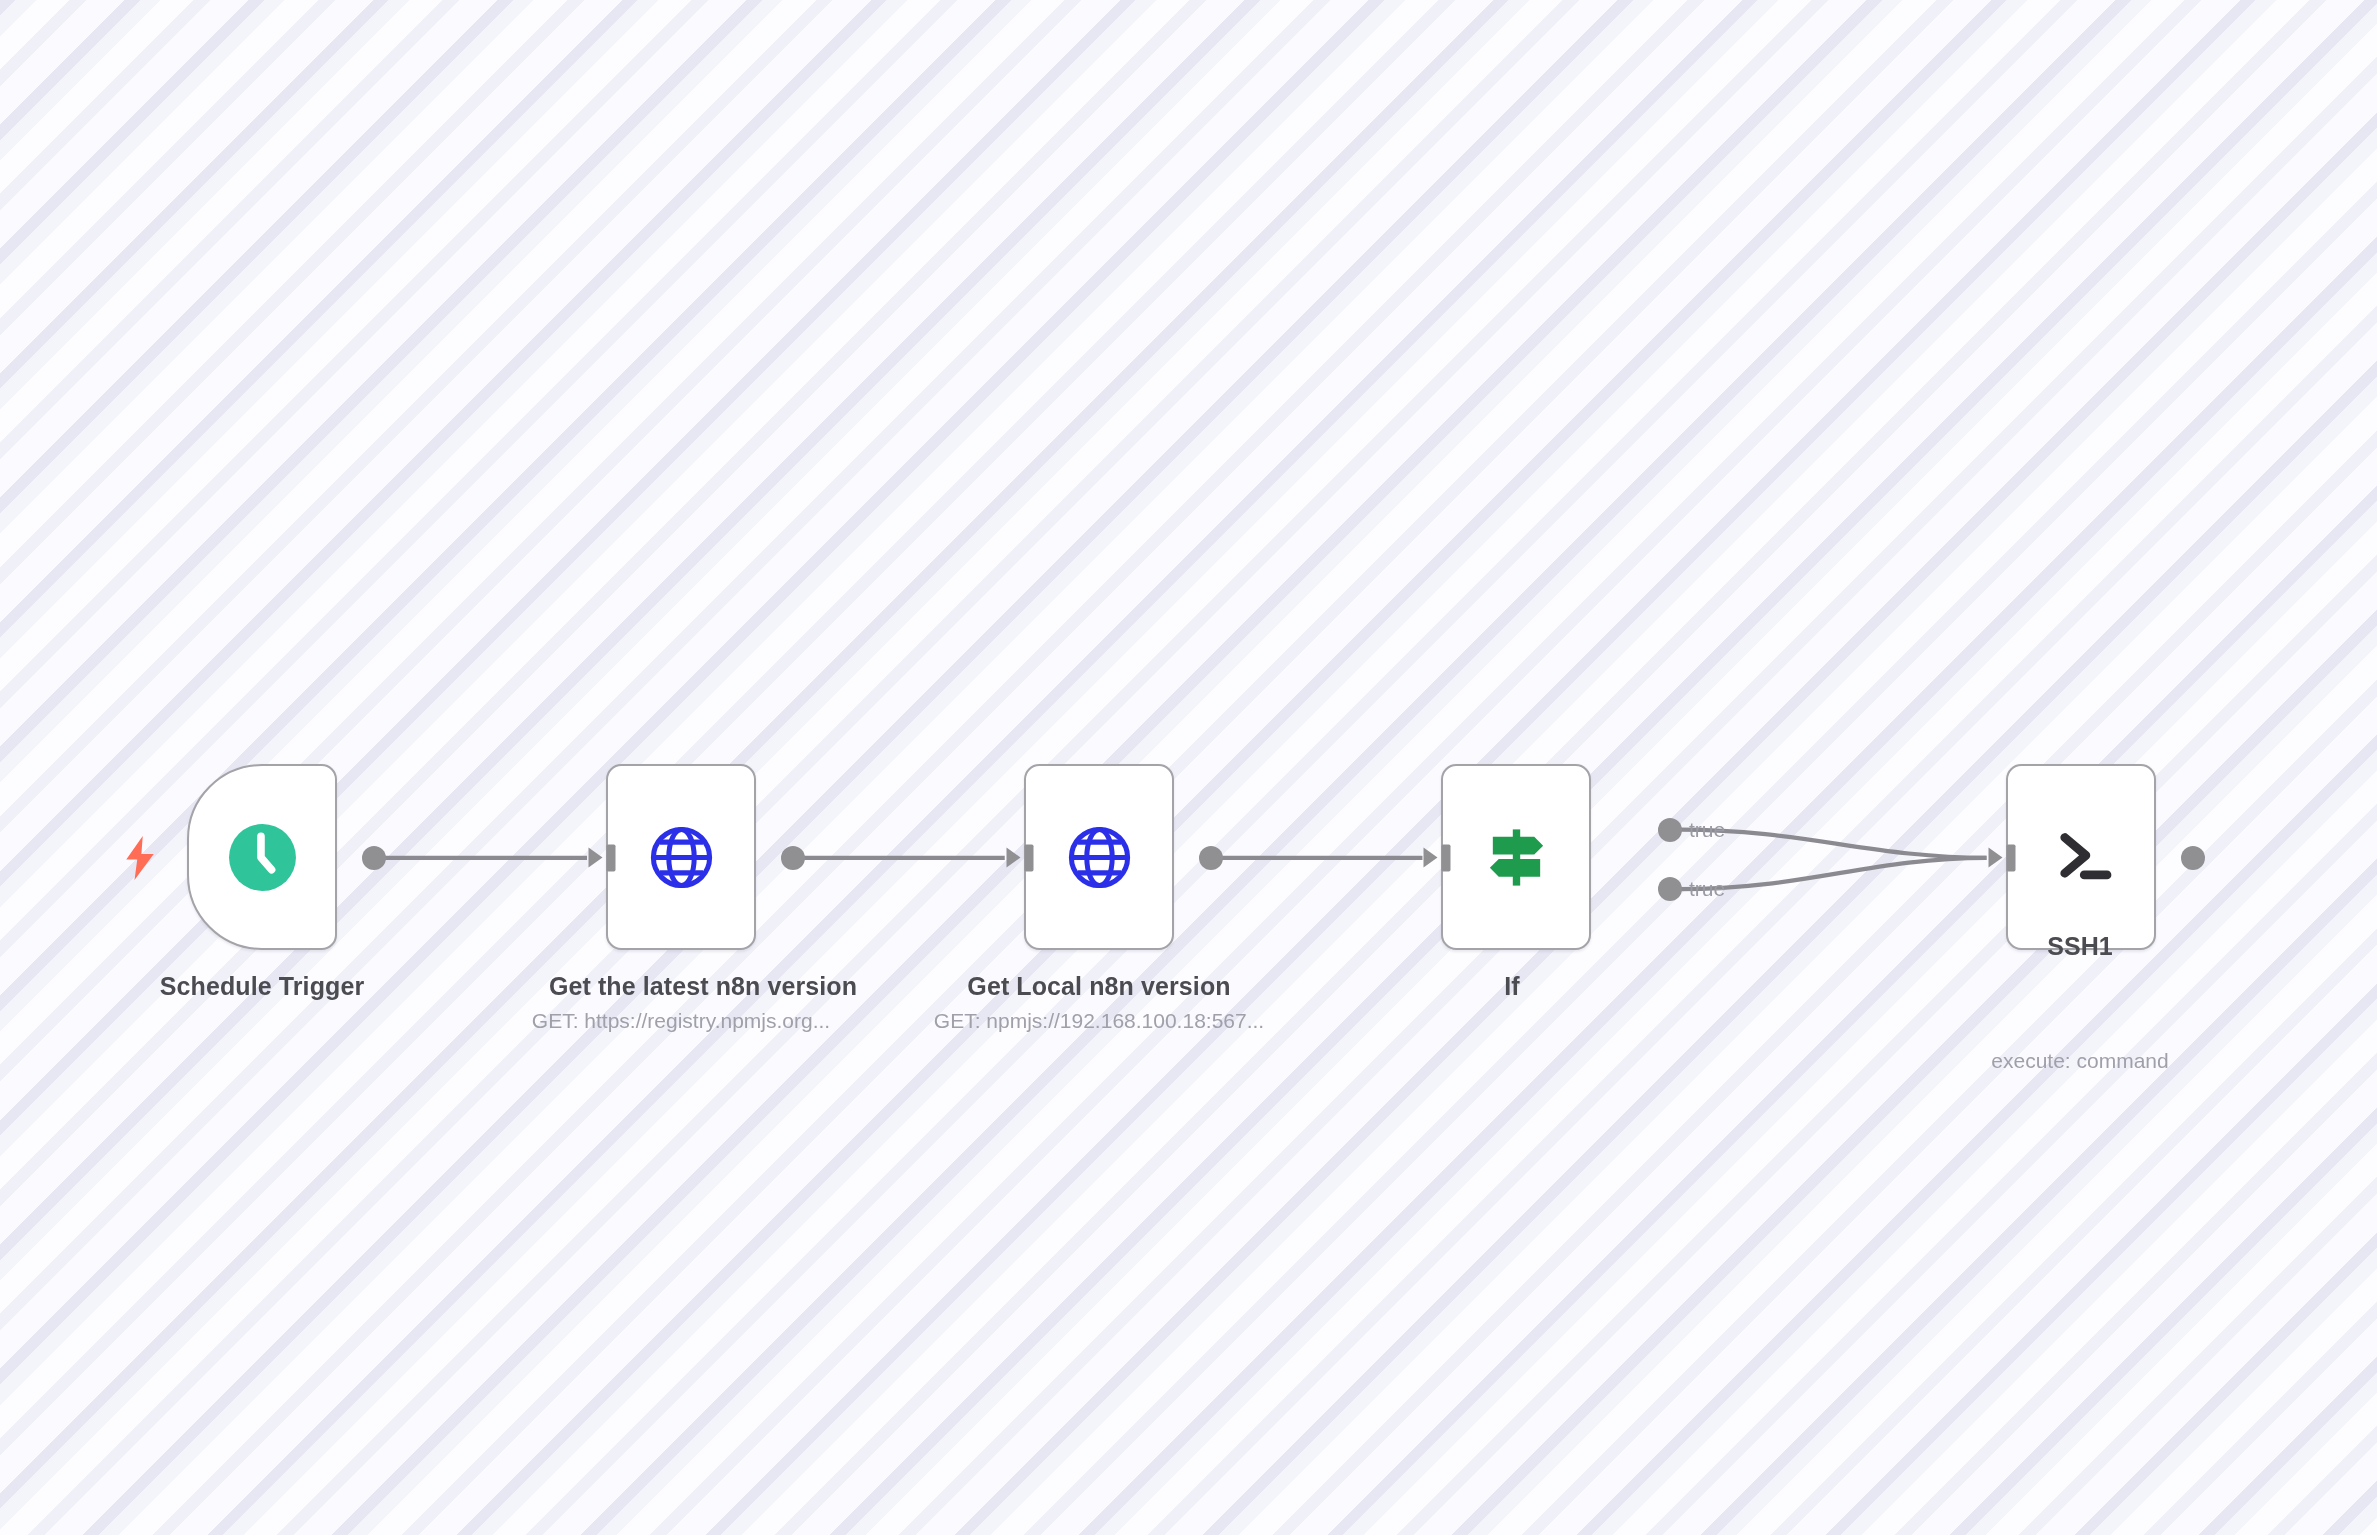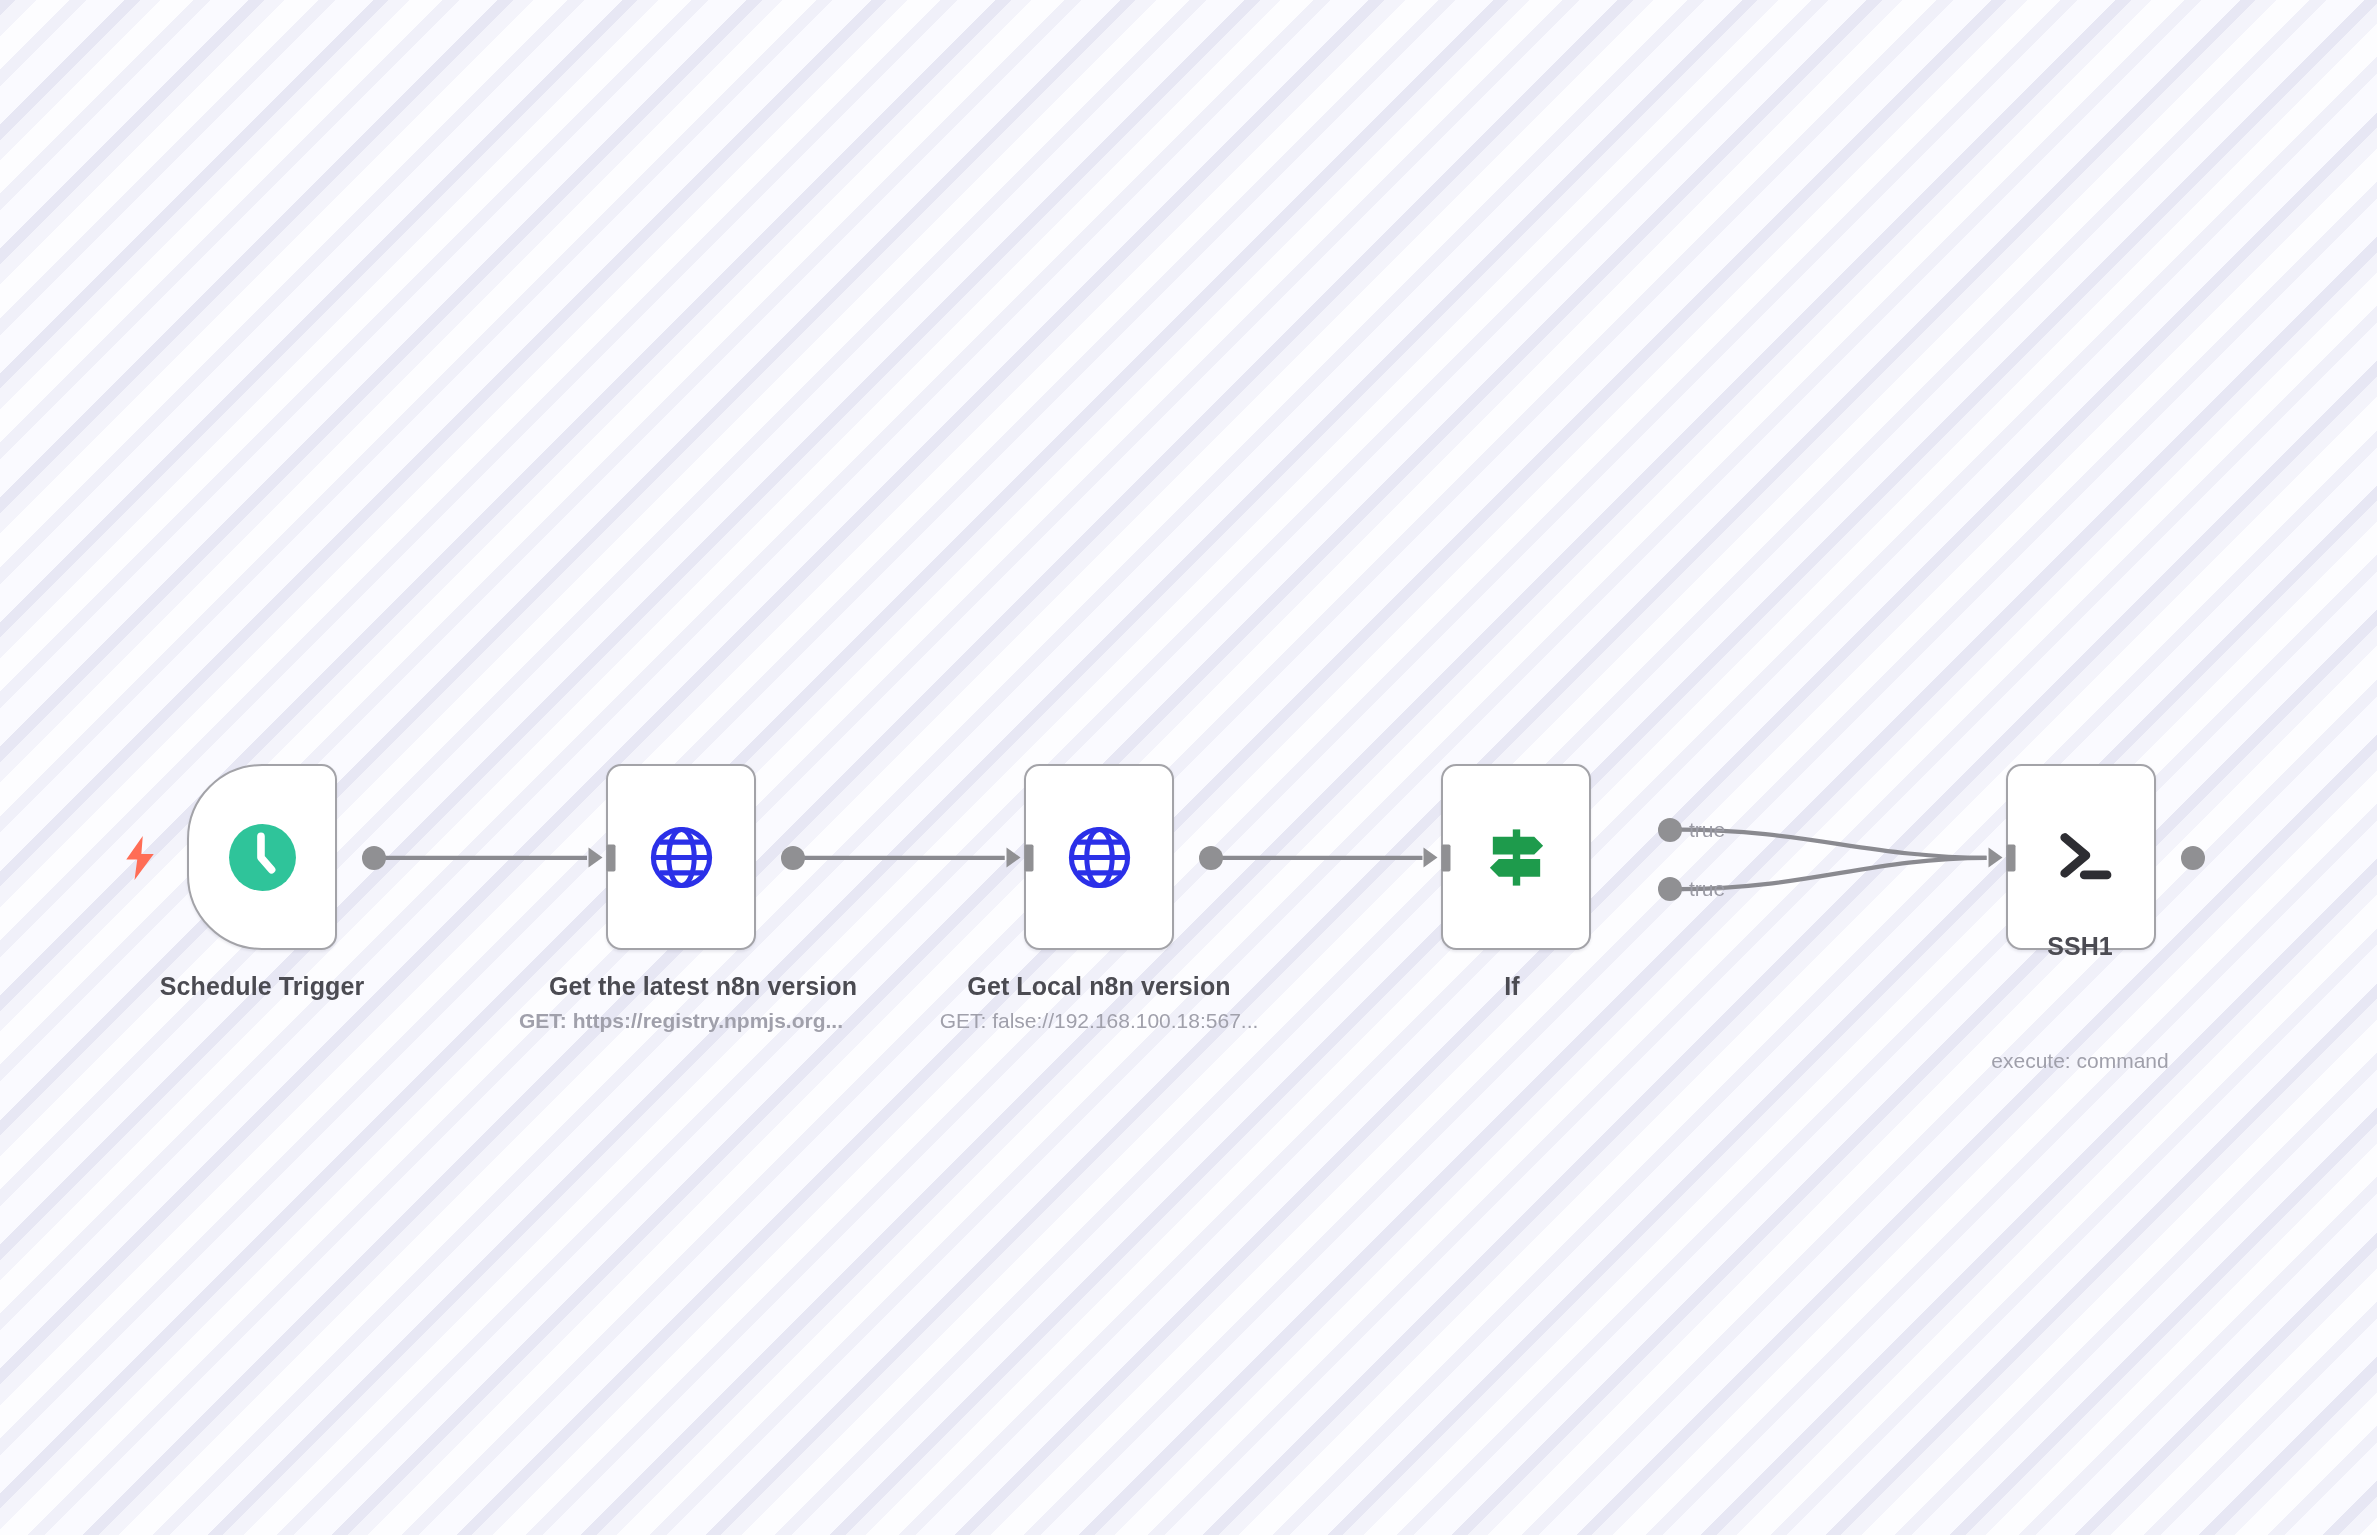--- a/index.html
+++ b/index.html
@@ -165,35 +165,35 @@
       <svg width="71" height="71" viewBox="0 0 48 48" xmlns="http://www.w3.org/2000/svg">
         <circle cx="24" cy="24" r="19" fill="none" stroke="#2B30E8" stroke-width="3.4"></circle>
         <ellipse cx="24" cy="24" rx="8.6" ry="19" fill="none" stroke="#2B30E8" stroke-width="3.4"></ellipse>
         <line x1="5" y1="24" x2="43" y2="24" stroke="#2B30E8" stroke-width="3.4"></line>
         <line x1="9.4" y1="13.6" x2="38.6" y2="13.6" stroke="#2B30E8" stroke-width="3.4"></line>
         <line x1="9.4" y1="34.4" x2="38.6" y2="34.4" stroke="#2B30E8" stroke-width="3.4"></line>
       </svg>
     </span>
   </div>
   <div class="node-label" style="left:681px; top:972px;margin-left:22px;">Get the latest n8n version</div>
-  <div class="node-sublabel" style="left:681px; top:1009px;font-weight:bold;">GET: https://registry.npmjs.org...</div>
+  <div class="node-sublabel" style="left:681px; top:1009px;">GET: https://registry.npmjs.org...</div>
 
   <div class="node" style="left:1024px; top:764px;">
     <span class="icon-wrap">
       <svg width="71" height="71" viewBox="0 0 48 48" xmlns="http://www.w3.org/2000/svg">
         <circle cx="24" cy="24" r="19" fill="none" stroke="#2B30E8" stroke-width="3.4"></circle>
         <ellipse cx="24" cy="24" rx="8.6" ry="19" fill="none" stroke="#2B30E8" stroke-width="3.4"></ellipse>
         <line x1="5" y1="24" x2="43" y2="24" stroke="#2B30E8" stroke-width="3.4"></line>
         <line x1="9.4" y1="13.6" x2="38.6" y2="13.6" stroke="#2B30E8" stroke-width="3.4"></line>
         <line x1="9.4" y1="34.4" x2="38.6" y2="34.4" stroke="#2B30E8" stroke-width="3.4"></line>
       </svg>
     </span>
   </div>
   <div class="node-label" style="left:1099px; top:972px;">Get Local n8n version</div>
-  <div class="node-sublabel" style="left:1099px; top:1009px;">GET: false://192.168.100.18:567...</div>
+  <div class="node-sublabel" style="left:1099px; top:1009px;">GET: npmjs://192.168.100.18:567...</div>
 
   <div class="node" style="left:1441px; top:764px;">
     <span class="icon-wrap">
       <svg width="71" height="71" viewBox="0 0 48 48" xmlns="http://www.w3.org/2000/svg">
         <rect x="21.5" y="5" width="5" height="38" fill="#1E9B4C"></rect>
         <path d="M8 10 H36 L42 16 L36 22 H8 Z" fill="#1E9B4C"></path>
         <path d="M40 25 H12 L6 31 L12 37 H40 Z" fill="#1E9B4C"></path>
       </svg>
     </span>
   </div>

